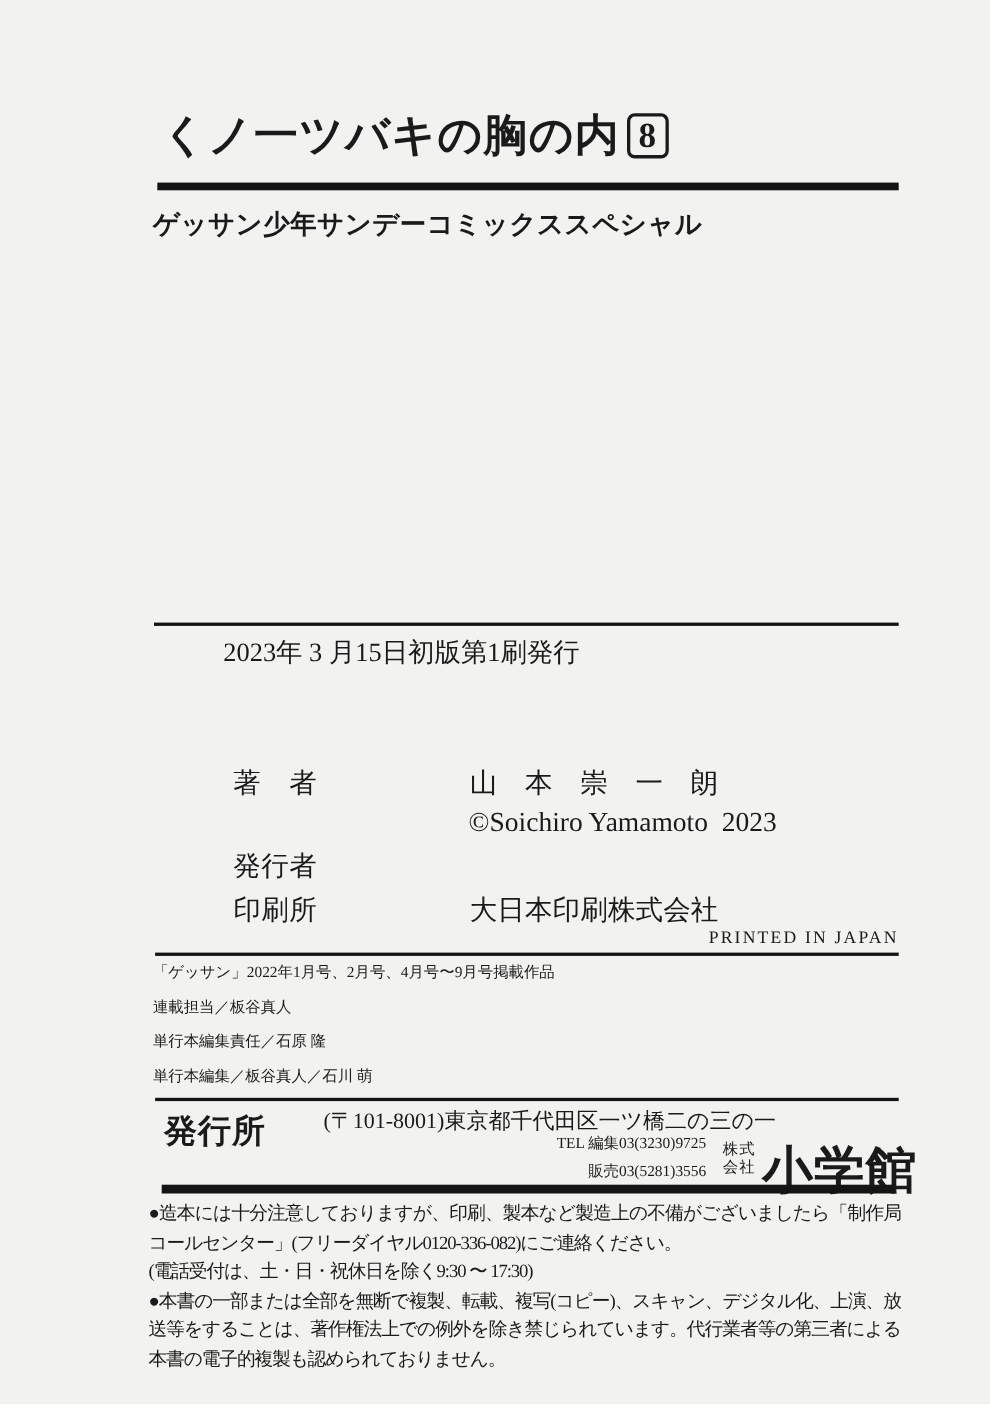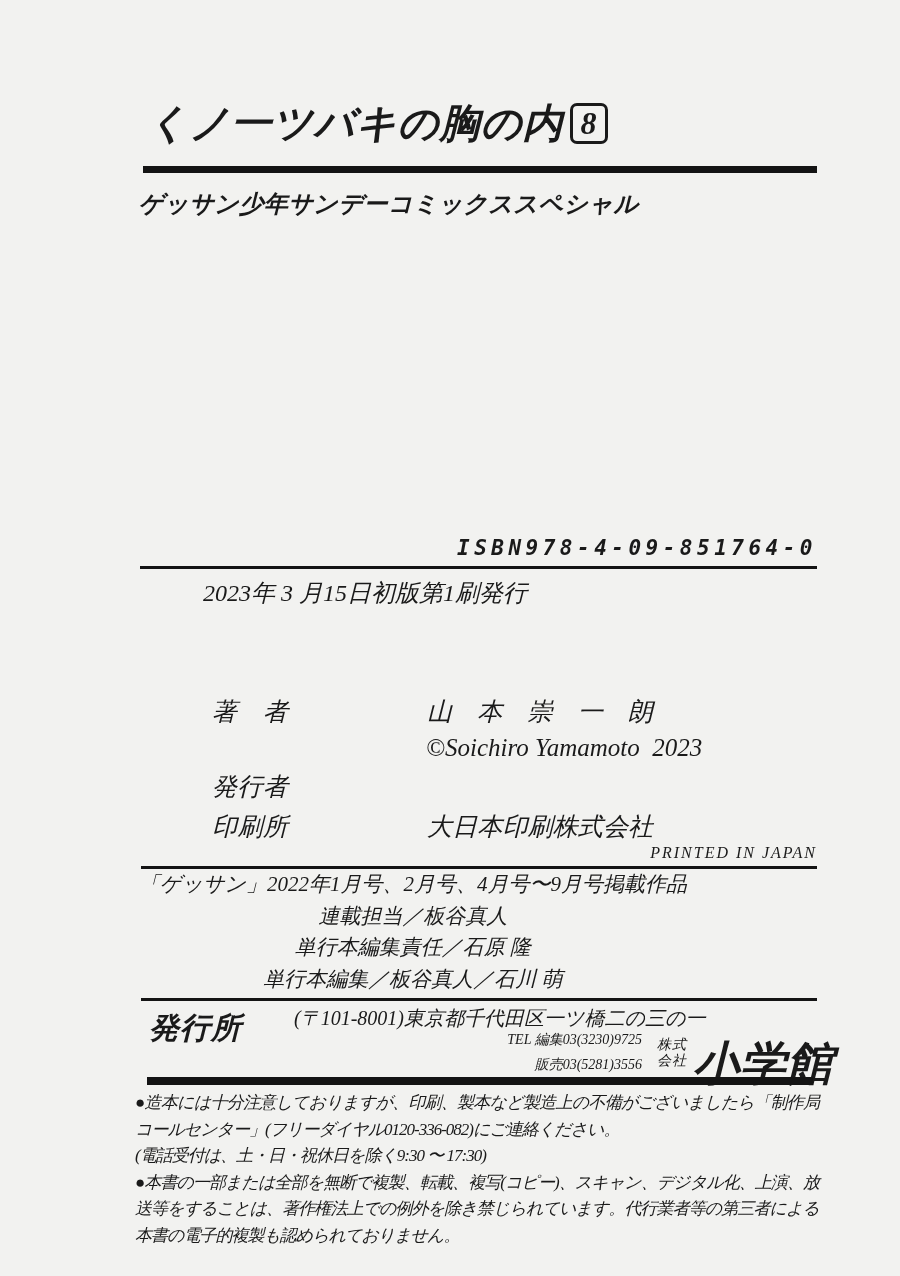--- a/index.html
+++ b/index.html
@@ -10,21 +10,21 @@
   .page {
     position: relative;
     width: 900px;
     height: 1276px;
     margin: 0 auto;
     background: #f2f2f0;
     color: #1a1a1a;
     overflow: hidden;
     font-family: "Liberation Serif", serif;
   }
-  .abs { position: absolute; font-style: italic; }
+  .abs { position: absolute; }
 
   
   .title-row {
     left: 147px; top: 99px;
     display: flex;
     align-items: center;
     font-family: "Liberation Sans", sans-serif;
     font-weight: bold;
   }
   .title-text {
@@ -97,22 +97,21 @@
     right: 83px; top: 844px;
     font-size: 16px;
     letter-spacing: 2px;
     white-space: nowrap;
   }
   .rule-2 { left: 141px; top: 866px; width: 676px; height: 3px; }
 
   
   .credits {
     left: 139px; top: 873px;
-    font-size: 21px;
-    text-align: center;
+    font-size: 14px;
   }
   .credits .credit-line {
     line-height: 23px;
     margin-bottom: 8.5px;
     white-space: pre;
   }
   .rule-3 { left: 141px; top: 998px; width: 676px; height: 3px; }
 
   
   .publisher-label {
@@ -171,21 +170,20 @@
 
   <div class="abs title-row">
     <span class="title-text">くノ一ツバキの胸の内</span>
     <span class="volume-box">8</span>
   </div>
 
   <div class="abs rule rule-title"></div>
 
   <div class="abs subtitle">ゲッサン少年サンデーコミックススペシャル</div>
 
-  <div class="abs isbn">ISBN978-4-09-851764-0</div>
   <div class="abs rule rule-isbn"></div>
   <div class="abs edition">2023年 3 月15日初版第1刷発行</div>
 
   <div class="abs row-label" style="top:695px">著　者</div>
   <div class="abs row-value" style="top:695px">山　本　崇　一　朗</div>
 
   <div class="abs copyright">©Soichiro Yamamoto  2023</div>
 
   <div class="abs row-label" style="top:770px">発行者</div>
 

